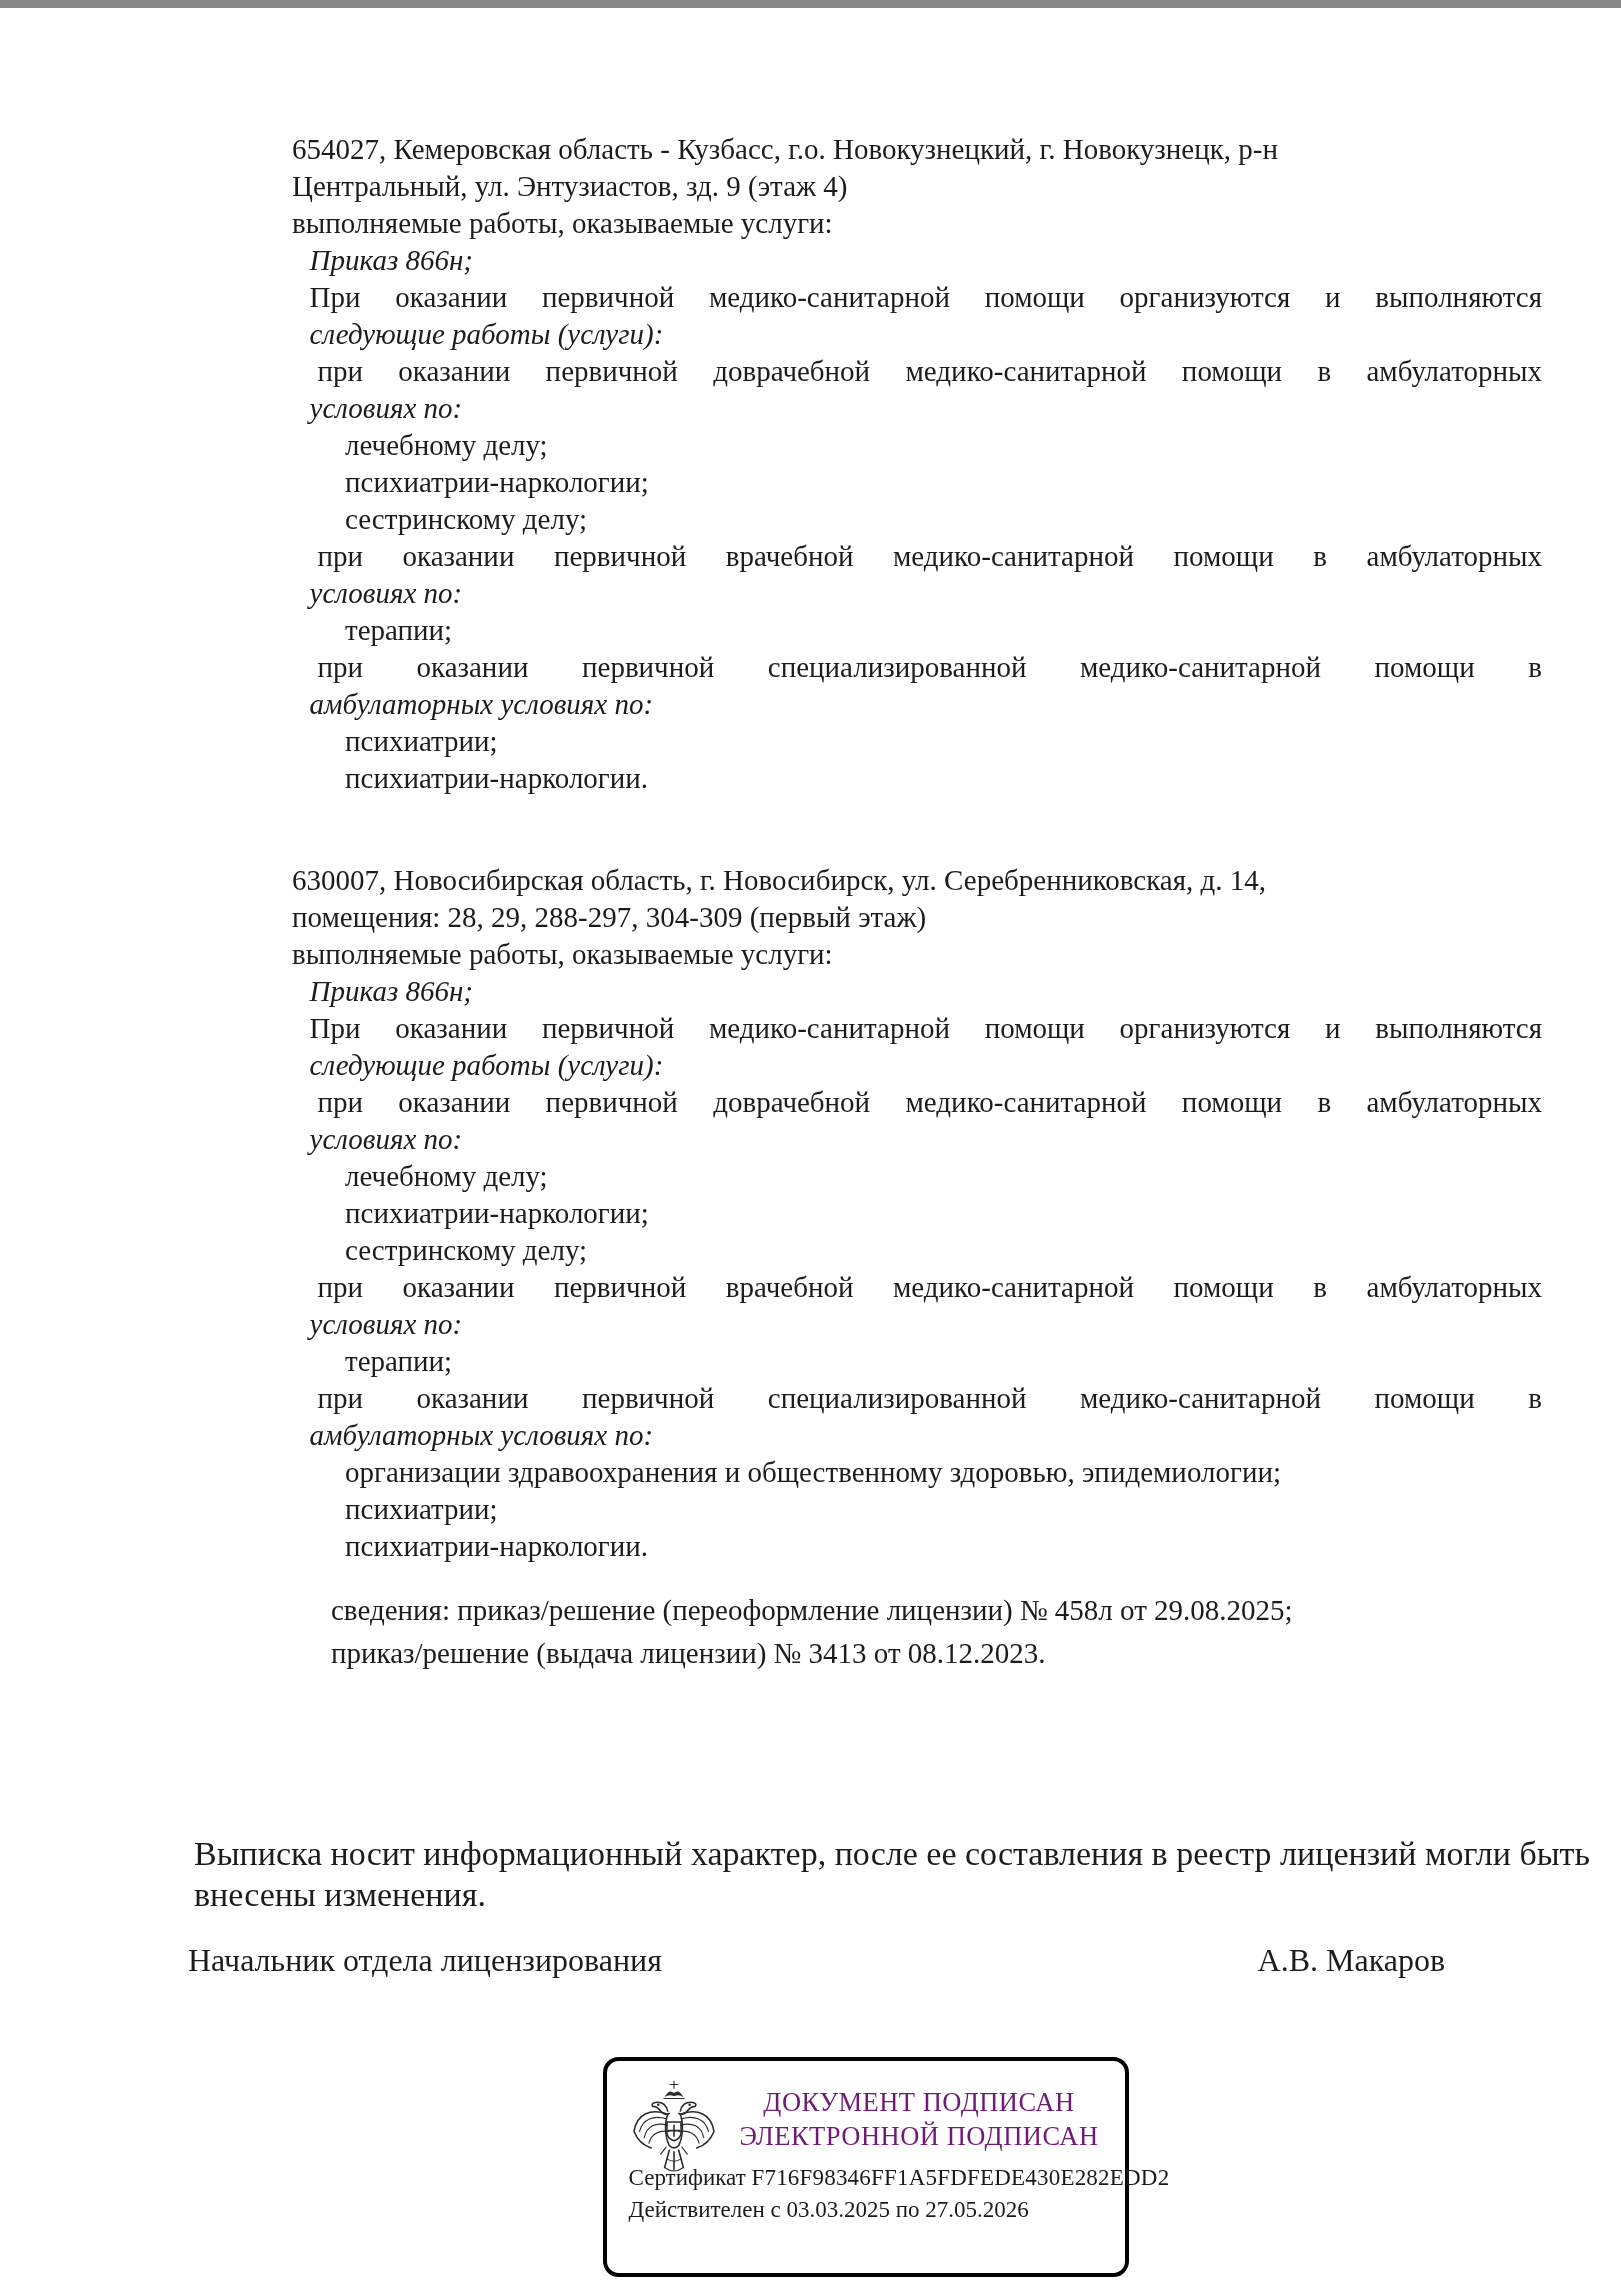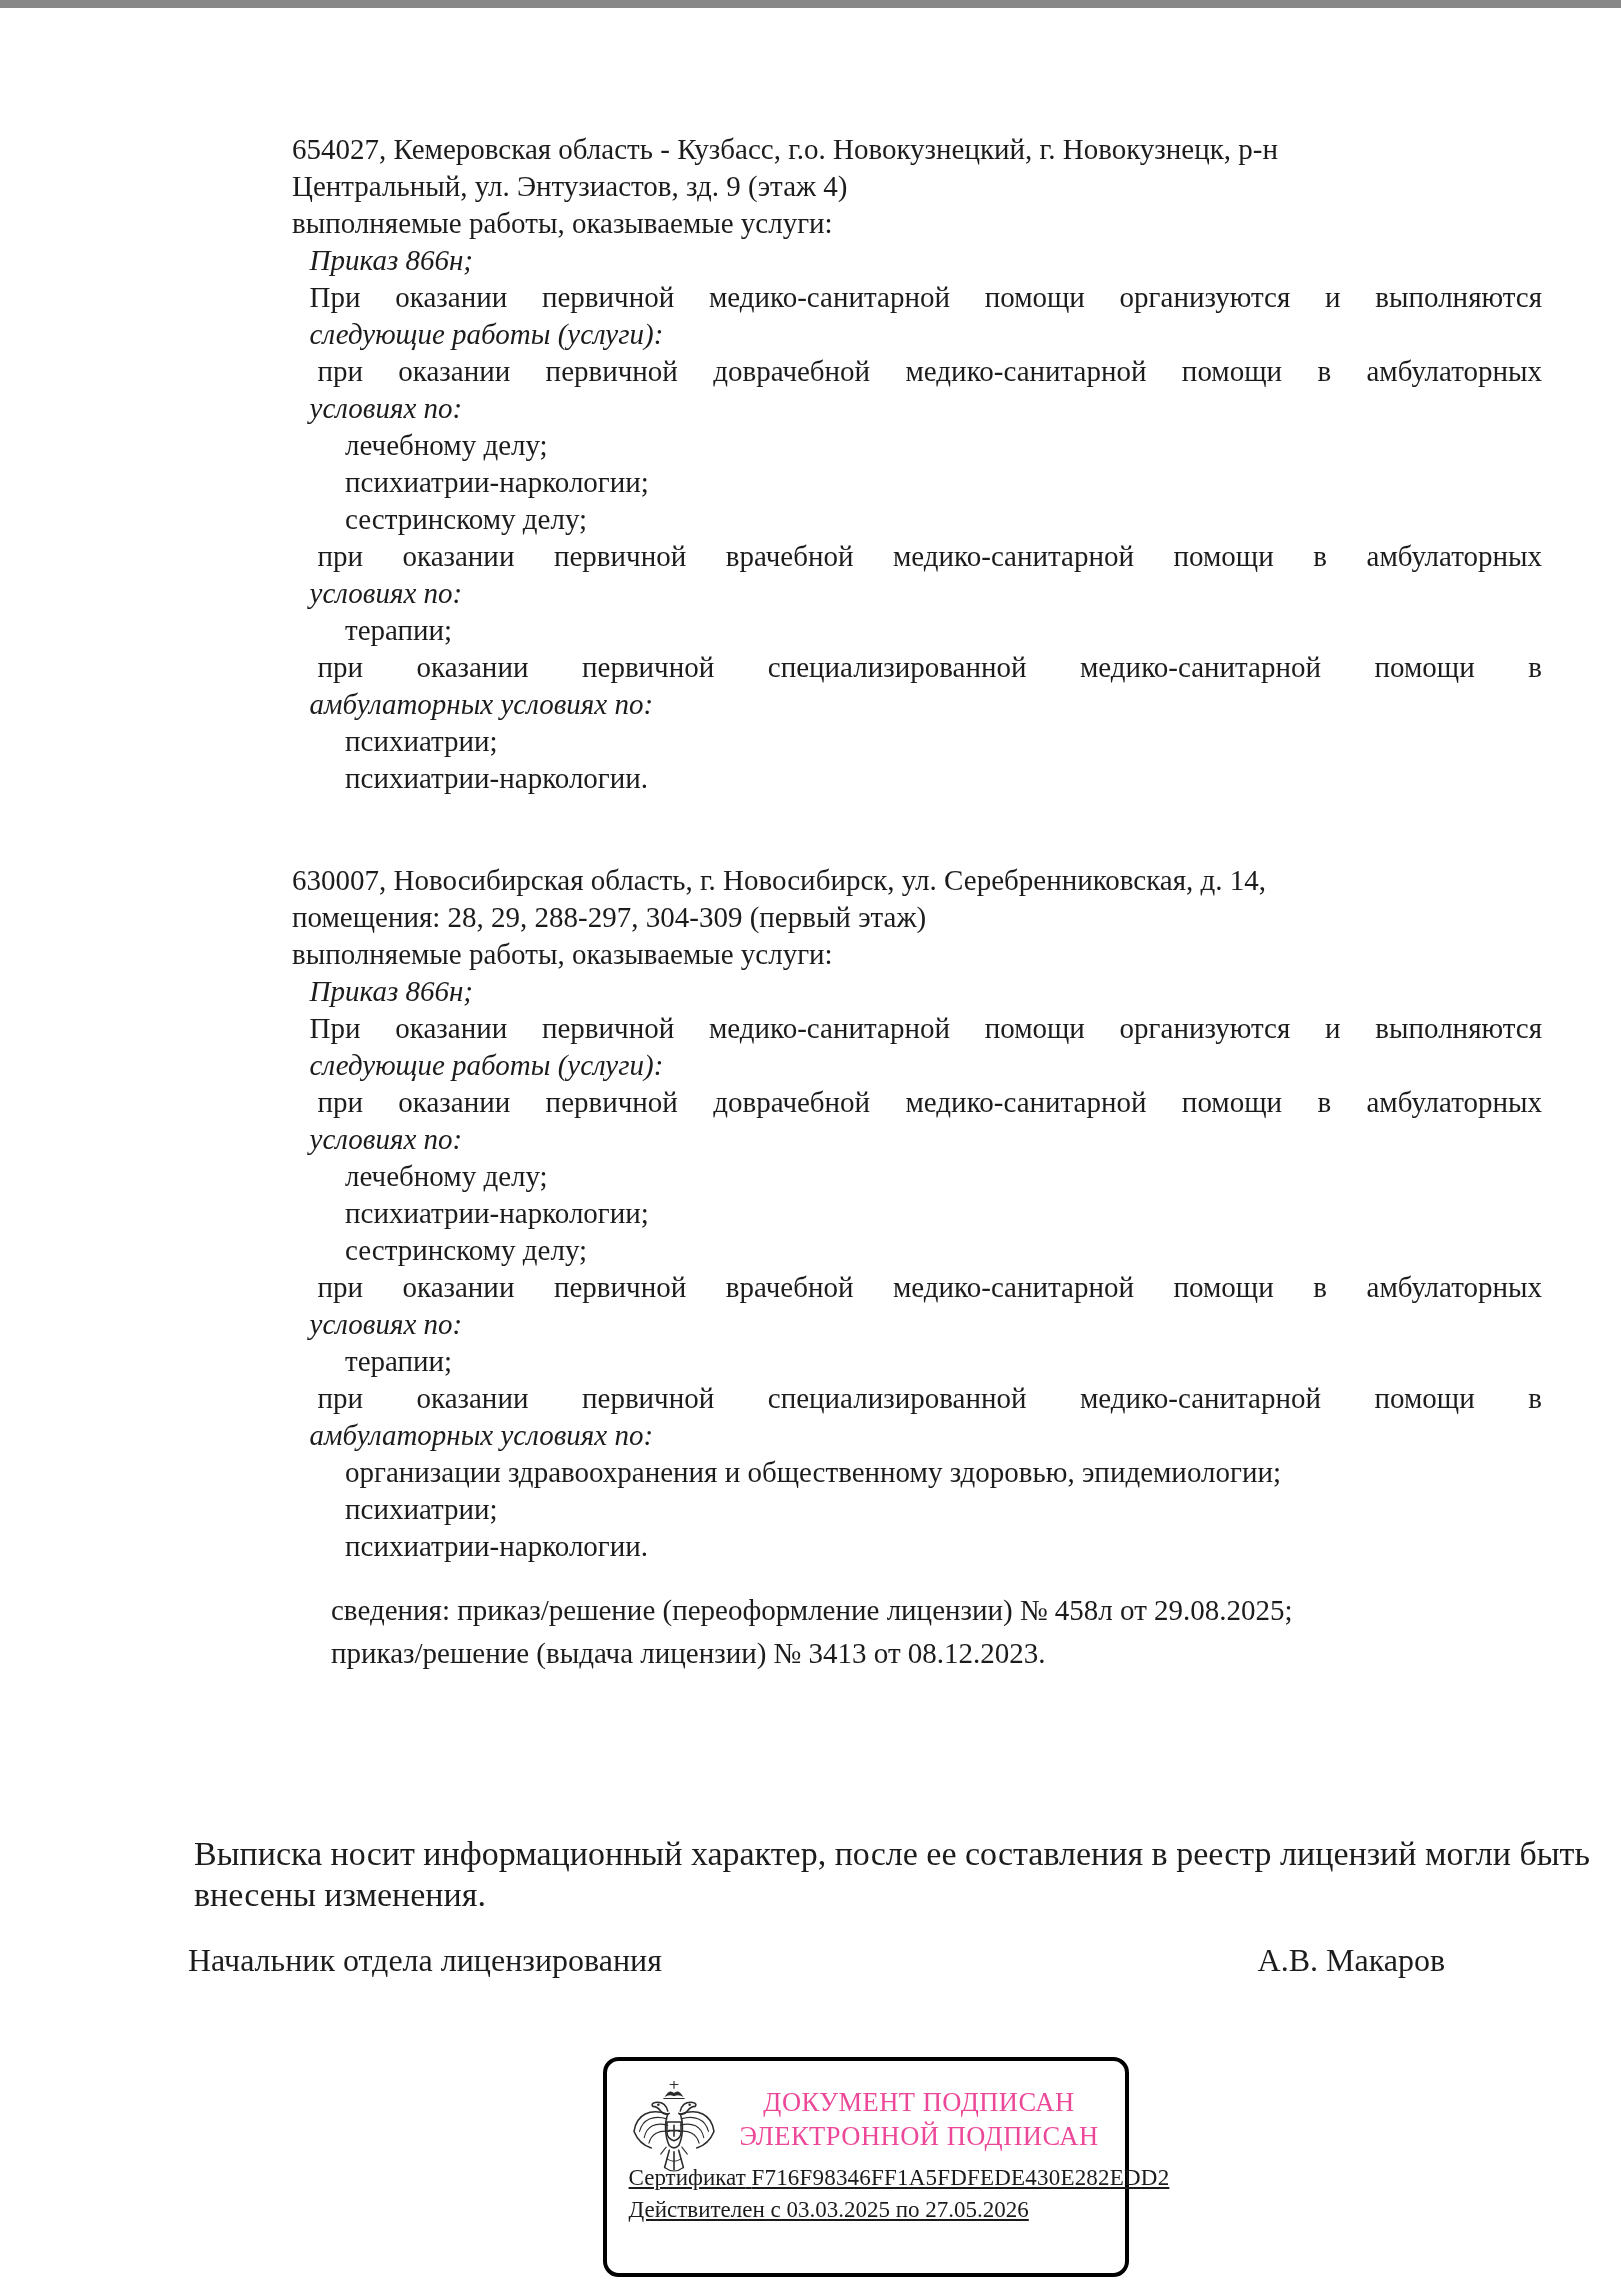--- a/index.html
+++ b/index.html
@@ -42,25 +42,25 @@
   
   .stamp{
     position:absolute;left:603px;top:2049px;width:526px;height:220px;
     border:4.9px solid #000000;border-radius:15.7px;
     box-sizing:border-box;background:#ffffff;
   }
   .stamp-eagle{position:absolute;left:19.6px;top:13.7px;width:94px;height:116px;}
   .stamp-titles{
     position:absolute;left:116px;top:23.5px;width:392px;
     text-align:center;font-size:26.5px;line-height:34px;letter-spacing:0.5px;
-    color:#ec4899;
+    color:#701a75;
   }
   .stamp-info{
     position:absolute;left:21.6px;top:101px;width:490px;
-    font-size:23px;line-height:32px;color:#1a1a1a;white-space:nowrap;text-decoration:underline;
+    font-size:23px;line-height:32px;color:#1a1a1a;white-space:nowrap;
   }
   .owner-name{font-weight:bold;}
   .cert-value{letter-spacing:0.2px;}
   svg .ln{fill:none;stroke:#2b2b2b;stroke-width:2;stroke-linecap:round;}
   svg .ln-thin{fill:none;stroke:#2b2b2b;stroke-width:1.4;stroke-linecap:round;}
   svg .fl{fill:#2b2b2b;stroke:none;}
 </style>
 </head>
 <body>
 

